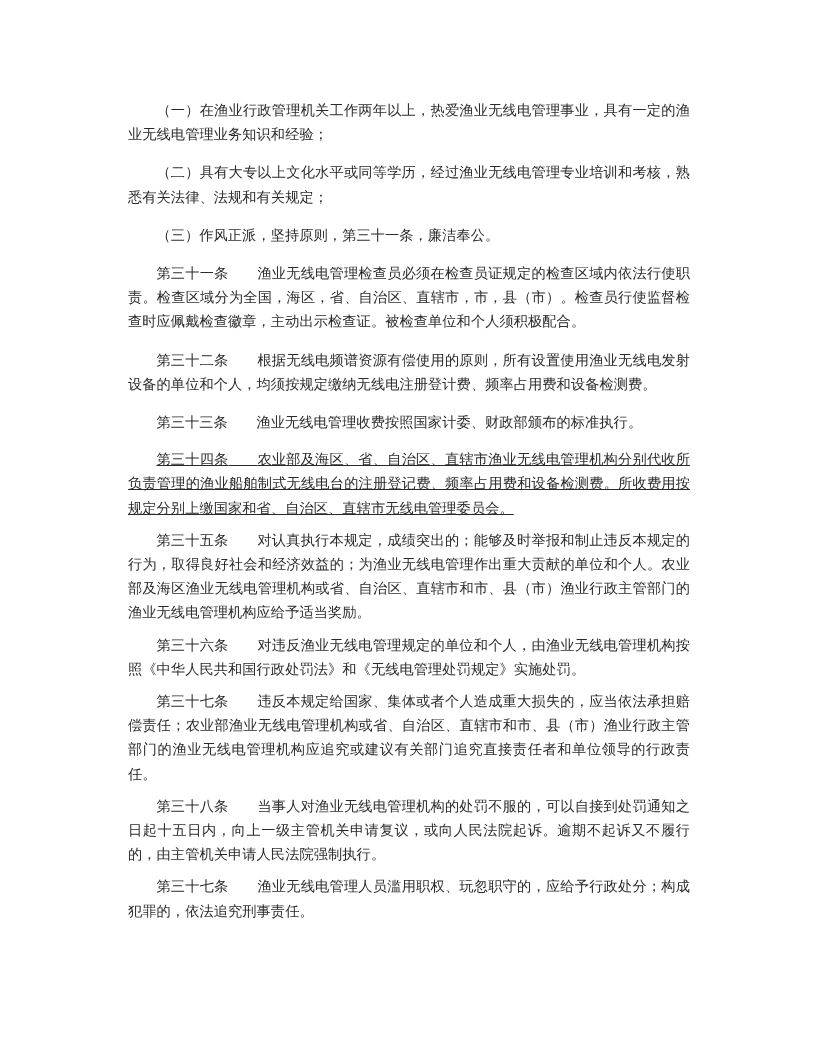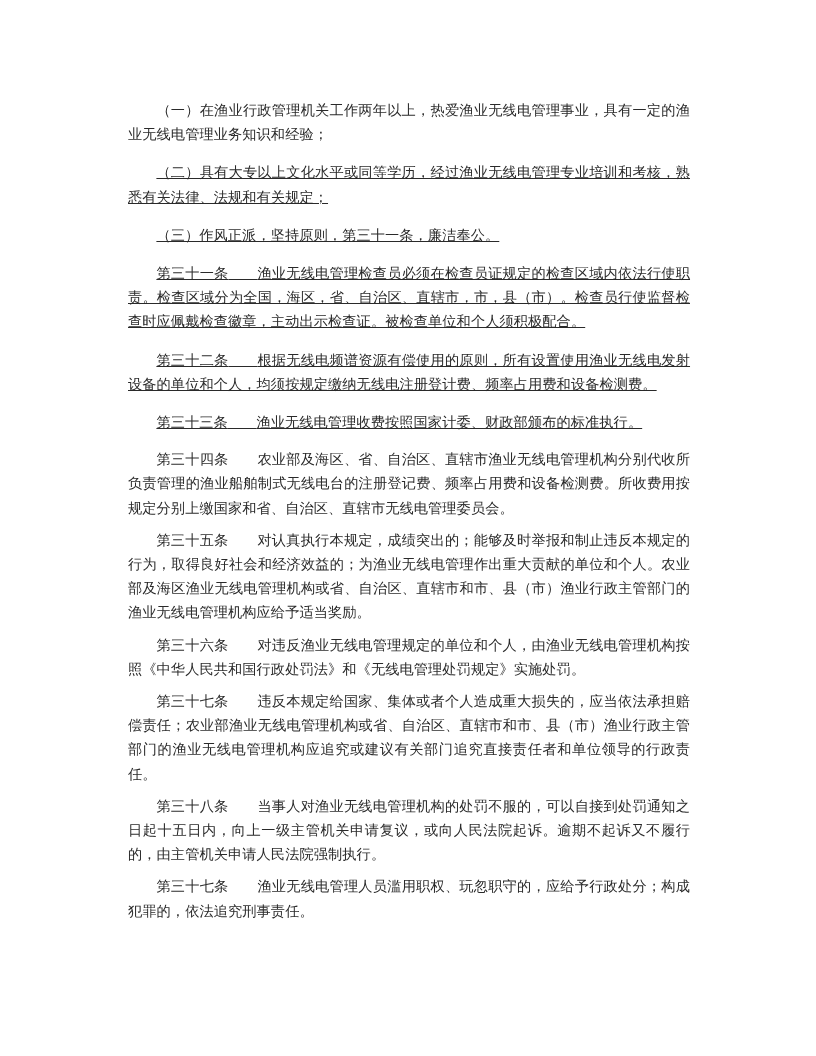--- a/index.html
+++ b/index.html
@@ -42,22 +42,22 @@
     line-height: 24.2px;
     text-align: justify;
     text-justify: inter-character;
     text-indent: 28.4px;
     letter-spacing: 0.1px;
     word-break: break-all;
     -webkit-font-smoothing: antialiased;
   }
 
   
-  .gap-lg { margin-top: 14px; text-decoration: underline; }
-  .gap-md { margin-top: 13px; }
+  .gap-lg { margin-top: 14px; }
+  .gap-md { margin-top: 13px; text-decoration: underline; }
   .gap-sm { margin-top: 8px; }
   .gap-none { margin-top: 0; }
 
   .art-num {
     white-space: pre;
   }
 </style>
 </head>
 <body>
 

